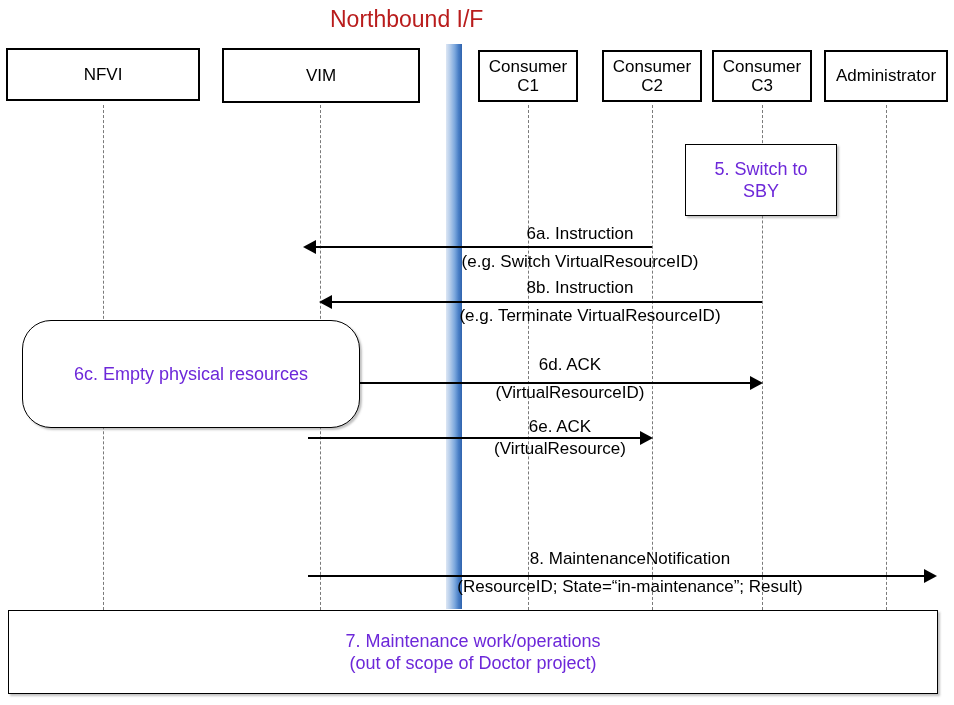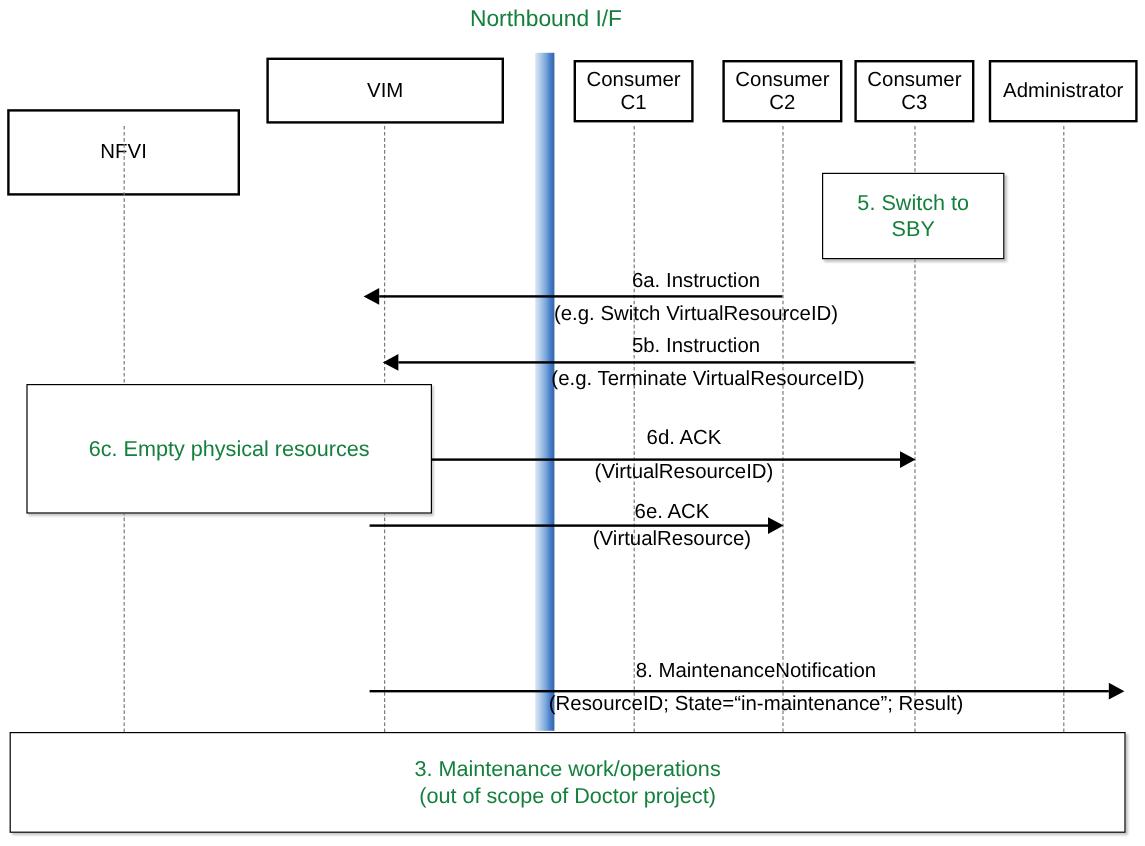--- a/index.html
+++ b/index.html
@@ -15,23 +15,23 @@
     width: 954px;
     height: 705px;
     background: #ffffff;
     overflow: hidden;
   }
   .nb-title {
     position: absolute;
     left: 330px;
     top: 6px;
     width: 250px;
-    text-align: center;
-    font-size: 19px;
-    color: #15803d;
+    text-align: left;
+    font-size: 23px;
+    color: #b91c1c;
     white-space: nowrap;
   }
   .lifeline-band {
     position: absolute;
     left: 446px;
     top: 44px;
     width: 16px;
     height: 565px;
     background: linear-gradient(to right, #dce6f4 0%, #b9cfeb 22%, #7ba7dd 55%, #4a7fc6 78%, #2f63ad 100%);
   }
@@ -57,21 +57,21 @@
   .note-box {
     position: absolute;
     box-sizing: border-box;
     border: 1.5px solid #000;
     background: #fff;
     display: flex;
     align-items: center;
     justify-content: center;
     text-align: center;
     font-size: 18px;
-    color: #15803d;
+    color: #6d28d9;
     line-height: 1.25;
     padding: 4px 8px;
     box-shadow: 2px 2px 2px rgba(120,120,120,0.45);
   }
   .msg-label {
     position: absolute;
     font-size: 17px;
     color: #000;
     white-space: nowrap;
     text-align: center;
@@ -99,21 +99,21 @@
 </style>
 </head>
 <body>
 
 <div id="canvas">
 
   <div class="nb-title">Northbound I/F</div>
 
   <div class="lifeline-band"></div>
 
-  <div class="actor-box" style="left:6px; top:48px; width:194px; height:72px;margin-top:43px;">
+  <div class="actor-box" style="left:6px; top:48px; width:194px; height:53px;">
     <span>NFVI</span>
   </div>
   <div class="actor-box" style="left:222px; top:48px; width:198px; height:55px;">
     <span>VIM</span>
   </div>
   <div class="actor-box" style="left:478px; top:50px; width:100px; height:52px; white-space:pre-line;">
     <span style="white-space:pre-line;">Consumer
 C1</span>
   </div>
   <div class="actor-box" style="left:602px; top:50px; width:100px; height:52px; white-space:pre-line;">
@@ -138,43 +138,43 @@
   <div class="note-box" style="left:685px; top:144px; width:152px; height:72px; white-space:pre-line;">
     <span style="white-space:pre-line;">5. Switch to
 SBY</span>
   </div>
 
   <div class="msg-label" style="left:420px; top:224px; width:320px;">6a. Instruction</div>
   <div class="msg-label" style="left:360px; top:252px; width:440px;">(e.g. Switch VirtualResourceID)</div>
   <div class="arrow-line" style="left:316px; top:246px; width:336px;"></div>
   <div class="arrow-head left" style="left:303px; top:240px;"></div>
 
-  <div class="msg-label" style="left:420px; top:278px; width:320px;">5b. Instruction</div>
+  <div class="msg-label" style="left:420px; top:278px; width:320px;">8b. Instruction</div>
   <div class="msg-label" style="left:360px; top:306px; width:460px;">(e.g. Terminate VirtualResourceID)</div>
   <div class="arrow-line" style="left:332px; top:301px; width:430px;"></div>
   <div class="arrow-head left" style="left:319px; top:295px;"></div>
 
-  <div class="note-box" style="left:22px; top:320px; width:338px; height:108px;">
+  <div class="note-box" style="left:22px; top:320px; width:338px; height:108px;border-radius:29px;">
     <span>6c. Empty physical resources</span>
   </div>
 
   <div class="msg-label" style="left:440px; top:355px; width:260px;">6d. ACK</div>
   <div class="msg-label" style="left:430px; top:383px; width:280px;">(VirtualResourceID)</div>
   <div class="arrow-line" style="left:360px; top:382px; width:390px;"></div>
   <div class="arrow-head right" style="left:750px; top:376px;"></div>
 
   <div class="msg-label" style="left:430px; top:417px; width:260px;">6e. ACK</div>
   <div class="msg-label" style="left:420px; top:439px; width:280px;">(VirtualResource)</div>
   <div class="arrow-line" style="left:308px; top:437px; width:332px;"></div>
   <div class="arrow-head right" style="left:640px; top:431px;"></div>
 
 
   <div class="msg-label" style="left:400px; top:549px; width:460px;">8.     MaintenanceNotification</div>
   <div class="msg-label" style="left:340px; top:577px; width:580px;">(ResourceID; State=“in-maintenance”; Result)</div>
   <div class="arrow-line" style="left:308px; top:575px; width:616px;"></div>
   <div class="arrow-head right" style="left:924px; top:569px;"></div>
 
   <div class="note-box" style="left:8px; top:610px; width:930px; height:84px; white-space:pre-line;">
-    <span style="white-space:pre-line;">3. Maintenance work/operations
+    <span style="white-space:pre-line;">7. Maintenance work/operations
 (out of scope of Doctor project)</span>
   </div>
 
 </div>
 
 </body></html>

